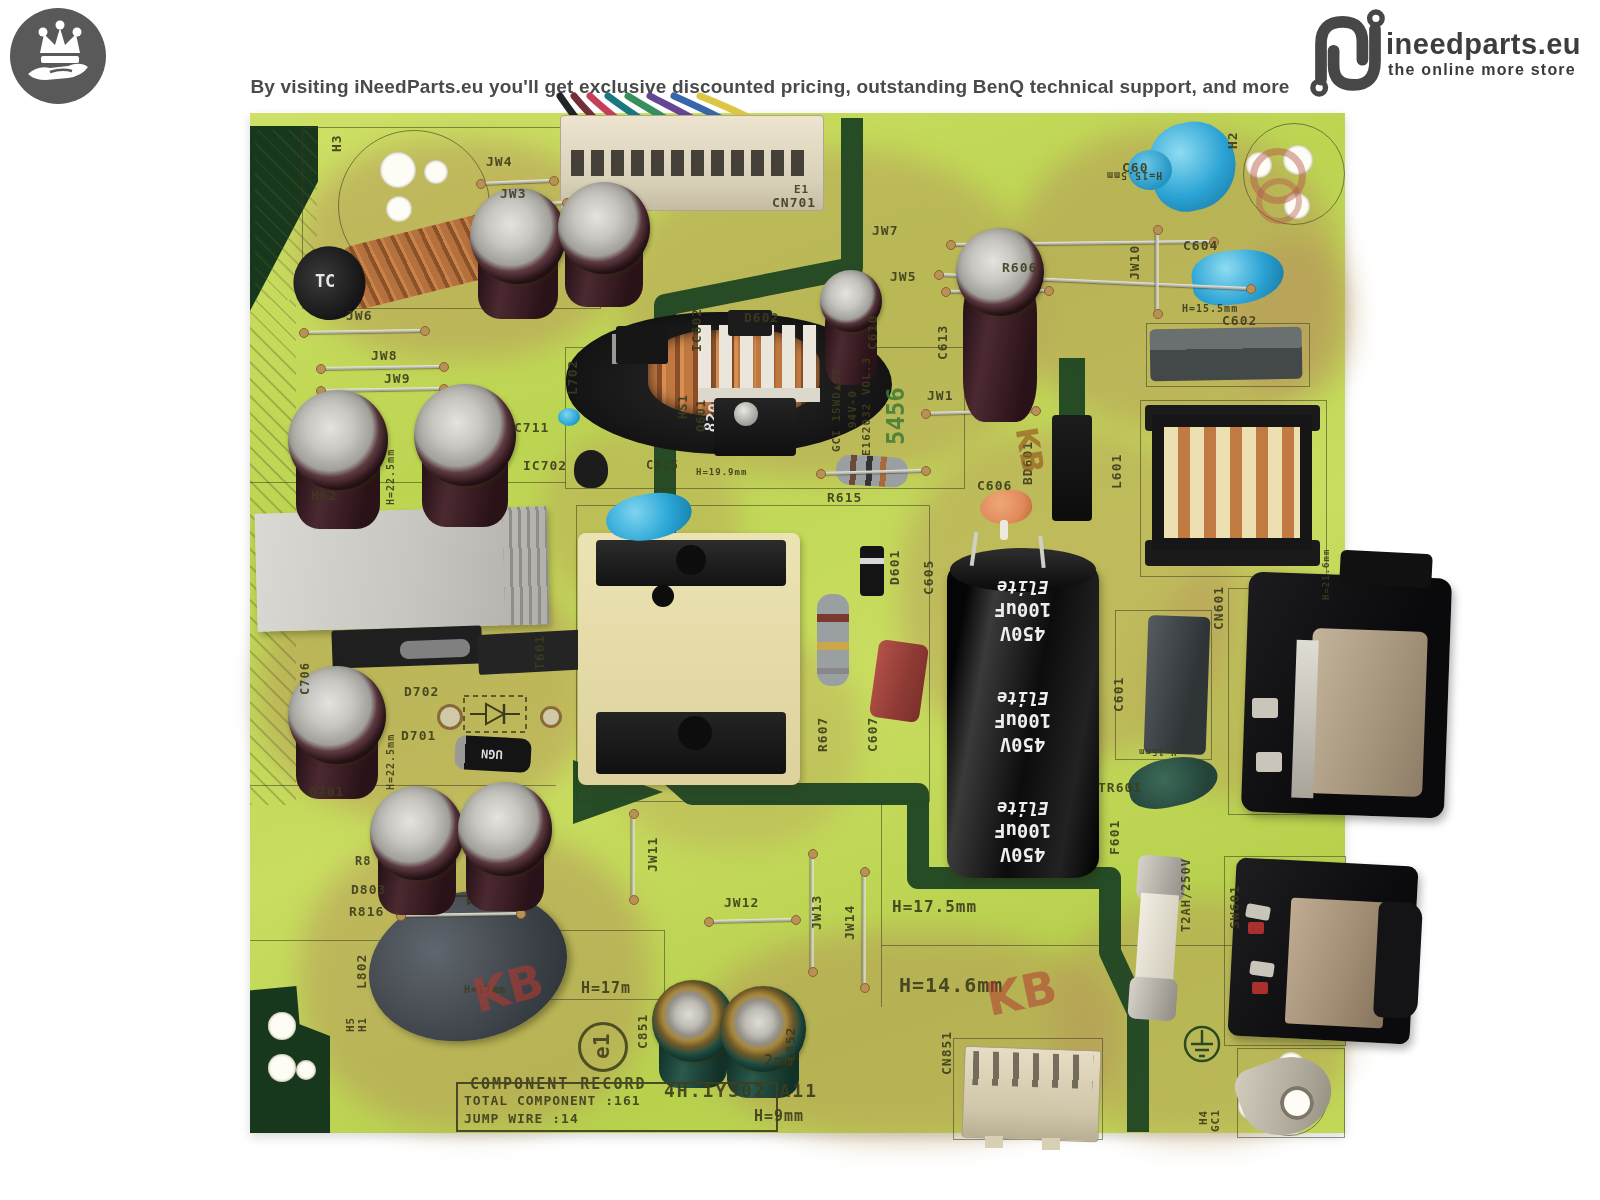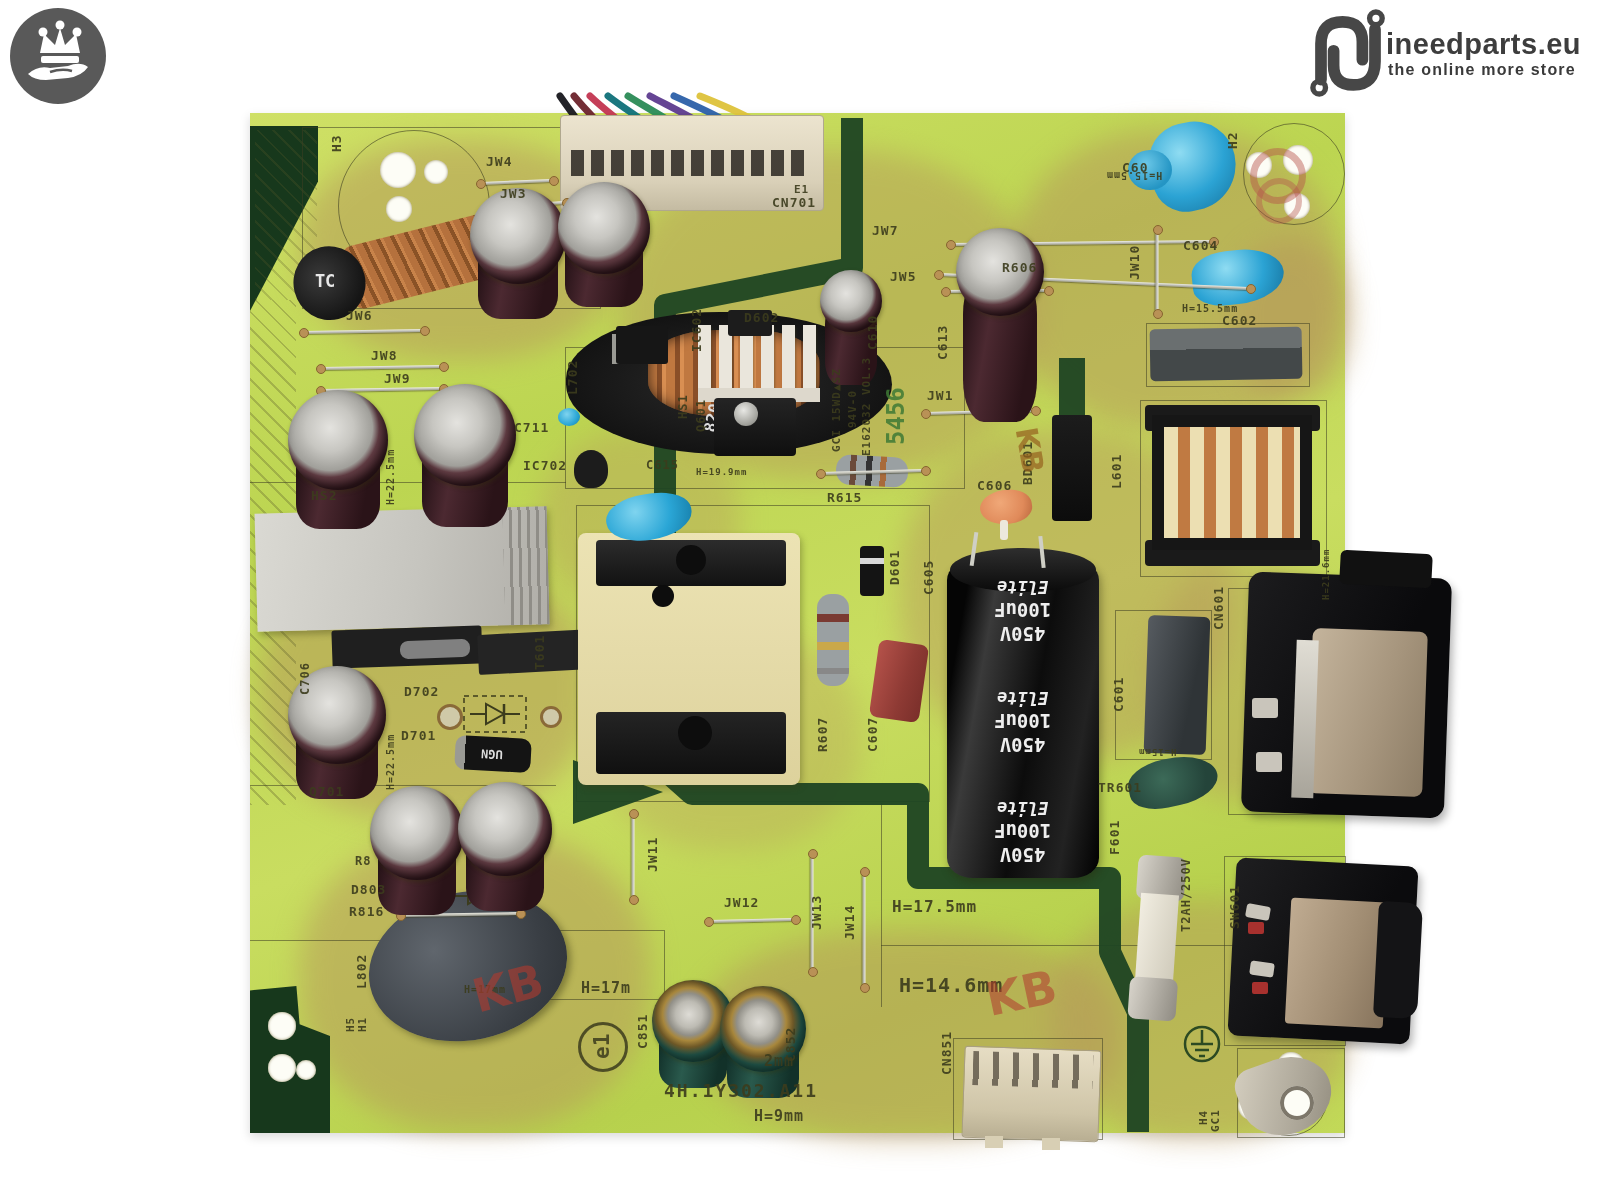--- a/index.html
+++ b/index.html
@@ -50,20 +50,21 @@
     <circle cx="48" cy="48" r="48" fill="#595959"></circle>
     <polygon points="30,45 34,26 45,37 50,20 55,37 66,26 70,45" fill="#fff"></polygon>
     <circle cx="33" cy="24" r="4.5" fill="#fff"></circle>
       <circle cx="50" cy="17" r="4.5" fill="#fff"></circle>
       <circle cx="67" cy="24" r="4.5" fill="#fff"></circle>
     <rect x="31" y="48" width="38" height="7" rx="2" fill="#fff"></rect>
     <path d="M18,66 Q28,57 40,60 L58,58 Q70,53 78,59 Q72,68 58,70 L36,72 Q24,72 18,66 Z" fill="#fff"></path>
     <path d="M40,64 Q52,60 62,63" stroke="#595959" stroke-width="2.5" fill="none"></path>
   </svg>
 
+  <div id="promo" class="abs">By visiting iNeedParts.eu you'll get exclusive discounted pricing, outstanding BenQ technical support, and more</div>
 
   <svg id="brandlogo" class="abs" viewBox="0 0 100 105">
     <g stroke="#474747" fill="none" stroke-linecap="round">
       <path d="M20,82 V42 Q20,18 44,18 Q66,18 66,40 V60" stroke-width="13"></path>
       <path d="M80,26 V62 Q80,88 56,88 Q34,88 34,66 V50" stroke-width="13"></path>
       <circle cx="18" cy="91" r="7" stroke-width="6"></circle>
       <circle cx="81" cy="14" r="7" stroke-width="6"></circle>
     </g>
   </svg>
   <div id="brandname" class="abs">ineedparts.eu</div>
@@ -518,16 +519,21 @@
       <span class="stamp" style="left: 468px; top: 975px; font-size: 46px; color: rgb(178, 58, 46); opacity: 0.6; transform: rotate(-15deg);">KB</span>
       <span class="stamp" style="left: 982px; top: 978px; font-size: 46px; color: rgb(178, 58, 46); opacity: 0.55; transform: rotate(-12deg);">KB</span>
       <span class="stamp" style="left: 1040px; top: 425px; font-size: 30px; color: rgb(150, 98, 30); opacity: 0.7; transform: rotate(80deg);">KB</span>
       <span class="stamp" style="left: 884px; top: 445px; font-size: 24px; color: rgb(63, 122, 53); opacity: 0.85; transform: rotate(-90deg); font-family: &quot;DejaVu Sans Mono&quot;, monospace;">5456</span>
     </div>
 
   <div class="abs" style="left:578px;top:1022px;width:44px;height:44px;border:3px solid #3c3c1d;border-radius:50%;opacity:.85;">
     <span style="position:absolute;left:9px;top:34px;font:bold 21px 'DejaVu Sans Mono',monospace;color:#3c3c1d;transform:rotate(-90deg);transform-origin:0 0;">e1</span>
   </div>
 
+  <div class="abs" style="left:456px;top:1082px;width:318px;height:46px;border:2px solid #3e3e20;opacity:.9;">
+    <span style="position:absolute;left:12px;top:-9px;font:bold 15px 'DejaVu Sans Mono',monospace;color:#3c3c1d;letter-spacing:2px;">COMPONENT RECORD</span>
+    <span style="position:absolute;left:6px;top:9px;font:bold 13px 'DejaVu Sans Mono',monospace;color:#3c3c1d;letter-spacing:1px;">TOTAL COMPONENT :161</span>
+    <span style="position:absolute;left:6px;top:27px;font:bold 13px 'DejaVu Sans Mono',monospace;color:#3c3c1d;letter-spacing:1px;">JUMP WIRE :14</span>
+  </div>
 
   <div class="abs" style="left:664px;top:1080px;font:bold 18px 'DejaVu Sans Mono',monospace;color:#3c3c1d;letter-spacing:2px;opacity:.9;">4H.1Y302.A11</div>
 
 </div>
 
 </body></html>

